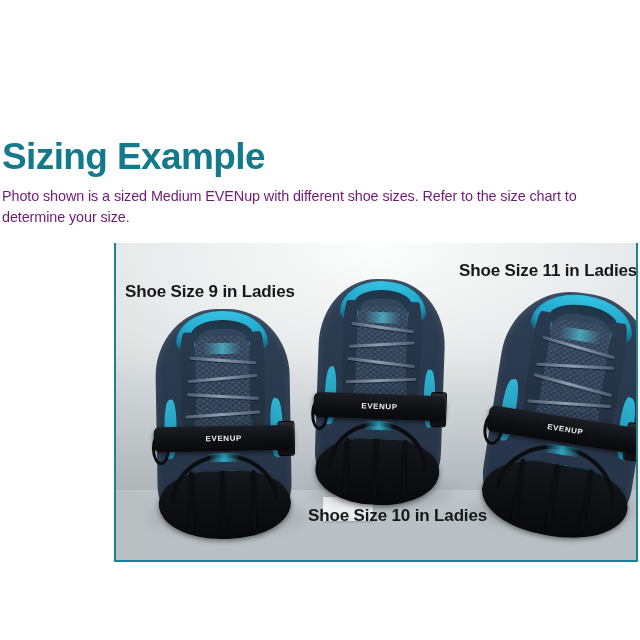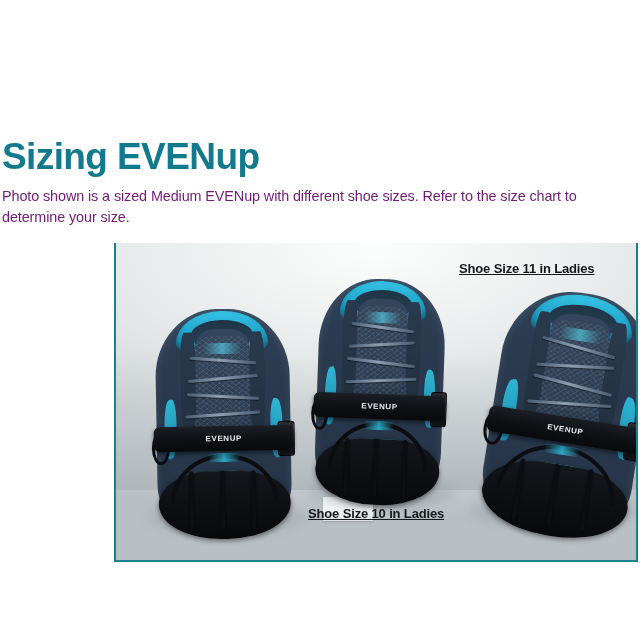--- a/index.html
+++ b/index.html
@@ -269,35 +269,34 @@
     top: 254px;
     width: 50px;
     height: 24px;
     background: linear-gradient(180deg, #ffffff 0%, #f2f4f5 55%, #dde1e3 100%);
     box-shadow: 0 1px 2px rgba(0,0,0,0.18);
   }
 
   
   .photo-label {
     position: absolute;
-    font-size: 13px;
+    font-size: 17px;
     font-weight: bold;
     color: #16181a;
     white-space: nowrap;
     letter-spacing: -0.15px;
-    text-decoration: underline;
   }
   #label-size-9  { left: 9px;   top: 39px; }
   #label-size-11 { left: 343px; top: 18px; }
   #label-size-10 { left: 192px; top: 263px; }
 </style>
 </head>
 <body>
 
-<h1 id="page-title">Sizing EVENup</h1>
+<h1 id="page-title">Sizing Example</h1>
 
 <p id="intro-paragraph">Photo shown is a sized Medium EVENup with different shoe sizes. Refer to the size chart to determine your size.</p>
 
 <figure id="photo-figure">
 
   <div class="photo-backdrop">
     <div class="backdrop-seam"></div>
   </div>
 
   <div id="riser-box"></div>
@@ -394,16 +393,17 @@
     <div class="cage-strut" style="left:47%;"></div>
     <div class="cage-strut" style="left:70%;"></div>
     <div class="gel-badge"></div>
     <div class="strap-loop"></div>
     <div class="strap-buckle"></div>
     <div class="evenup-strap">
       <span class="evenup-wordmark">EVENUP</span>
     </div>
   </div>
 
+  <figcaption class="photo-label" id="label-size-9">Shoe Size 9 in Ladies</figcaption>
   <figcaption class="photo-label" id="label-size-11">Shoe Size 11 in Ladies</figcaption>
   <figcaption class="photo-label" id="label-size-10">Shoe Size 10 in Ladies</figcaption>
 
 </figure>
 
 </body></html>

